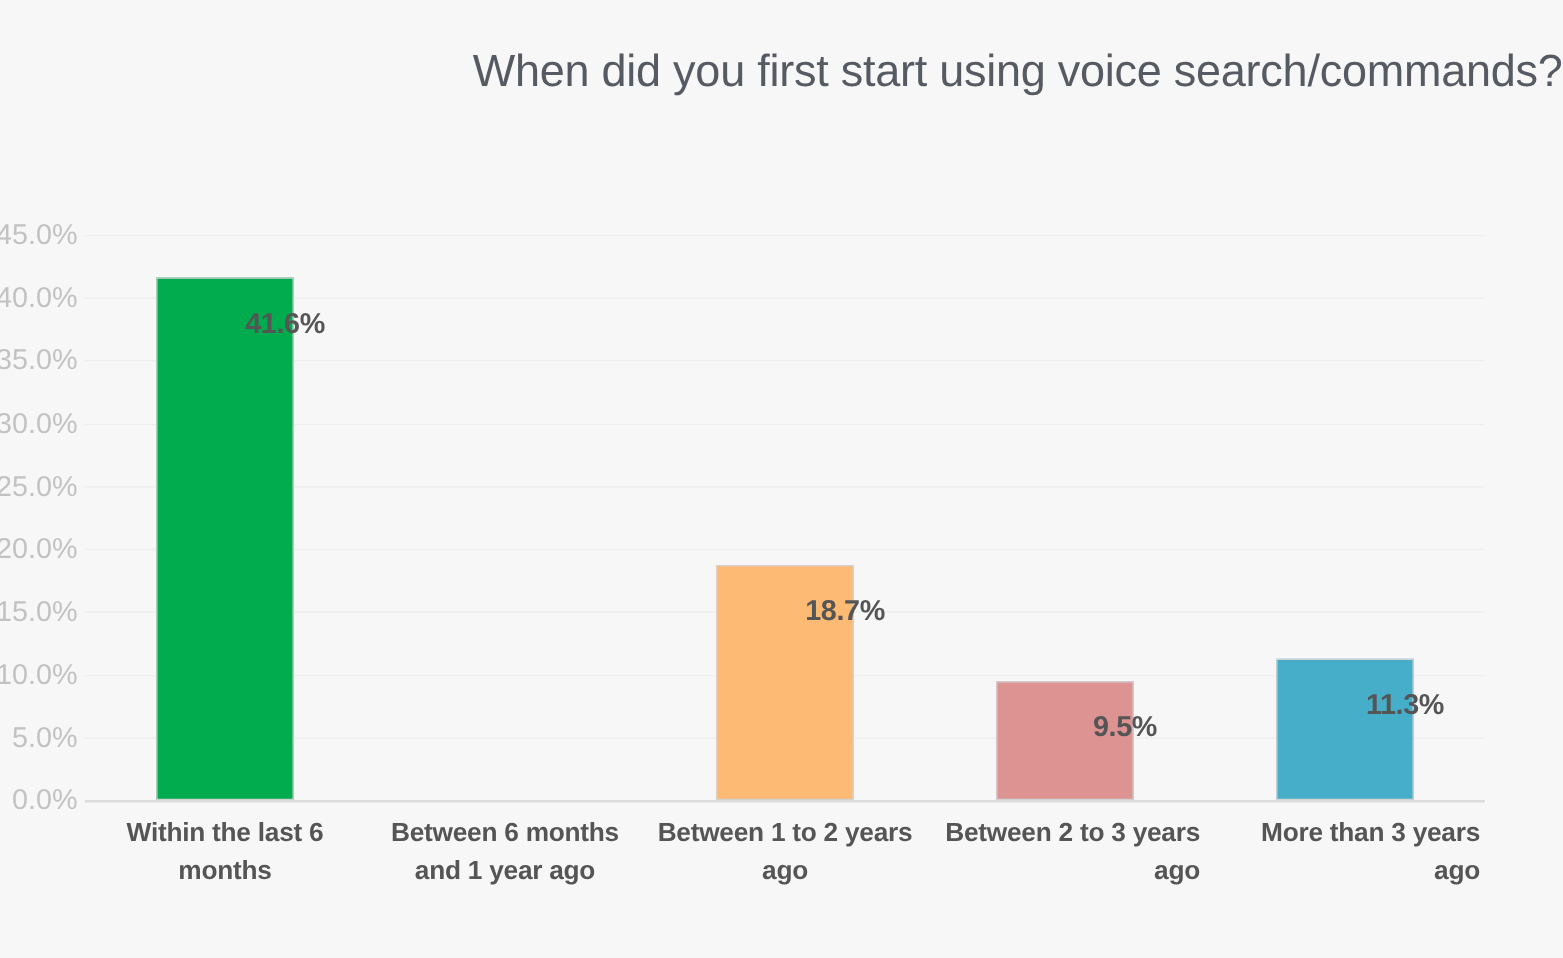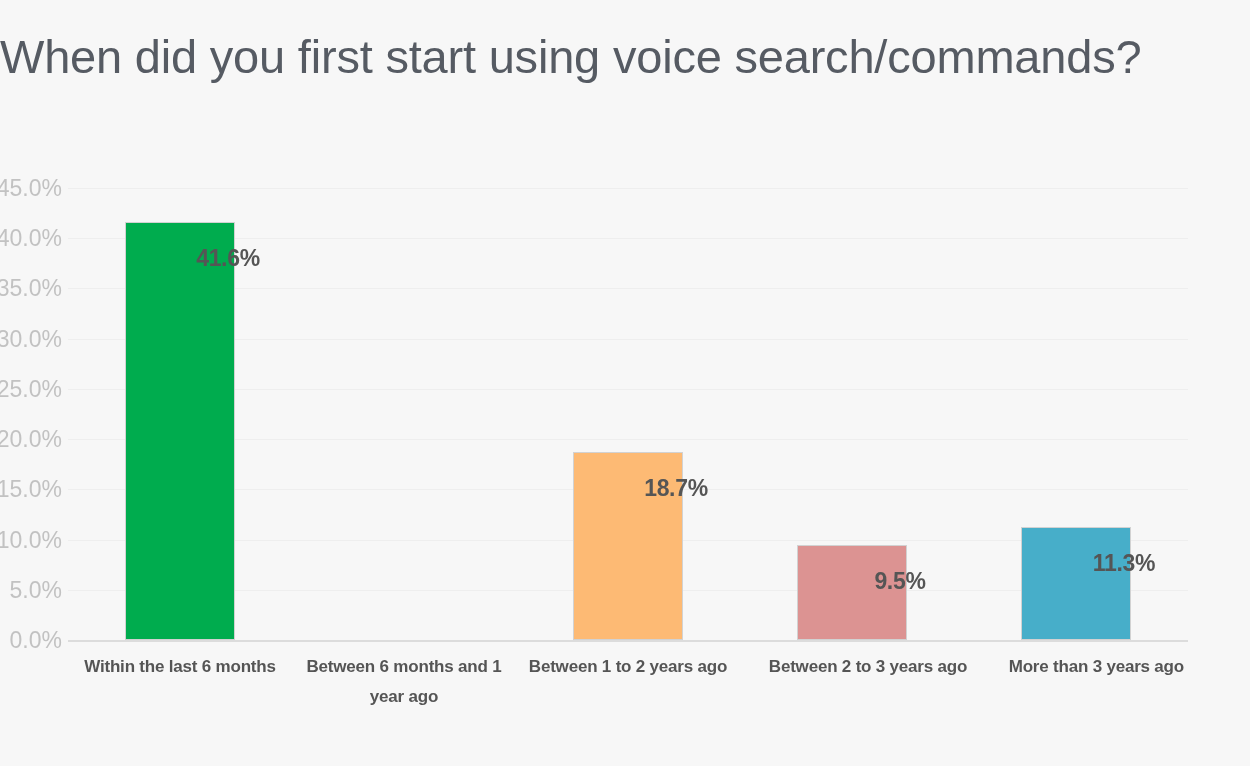--- a/index.html
+++ b/index.html
@@ -14,22 +14,22 @@
     overflow: hidden;
     position: relative;
   }
 
   
   #chart-title {
     position: absolute;
     left: 0;
     top: 32px;
     width: 1250px;
-    text-align: left;
-    font-size: 47px;
+    text-align: right;
+    font-size: 36px;
     line-height: 50px;
     font-weight: 400;
     color: #565b63;
     letter-spacing: -0.2px;
     white-space: pre-line;
   }
 
   
   #plot-area {
     position: absolute;
@@ -97,21 +97,21 @@
     left: 68px;
     top: 652px;
     width: 1120px;
     height: 90px;
   }
   .x-label {
     position: absolute;
     top: 0;
     width: 216px;
     text-align: center;
-    font-size: 17px;
+    font-size: 21px;
     line-height: 30px;
     font-weight: bold;
     color: #555555;
     letter-spacing: -0.2px;
   }
 </style>
 </head>
 <body>
 
 <div id="chart-root">
@@ -153,17 +153,17 @@
       </div>
       <div class="bar" style="left: 953px; bottom: 8px; height: 113.502px; background: rgb(71, 174, 201);">
         <div class="bar-value">11.3%</div>
       </div>
     </div>
 
   <div id="x-axis">
       <div class="x-label" style="left: 4px;">Within the last 6 months</div>
       <div class="x-label" style="left: 228px;">Between 6 months and 1 year ago</div>
       <div class="x-label" style="left: 452px;">Between 1 to 2 years ago</div>
-      <div class="x-label" style="left: 692px;">Between 2 to 3 years ago</div>
+      <div class="x-label" style="left: 676px; text-align: right;">Between 2 to 3 years ago</div>
       <div class="x-label" style="left: 900px; text-align: right;">More than 3 years ago</div>
     </div>
 
 </div>
 
 </body></html>

